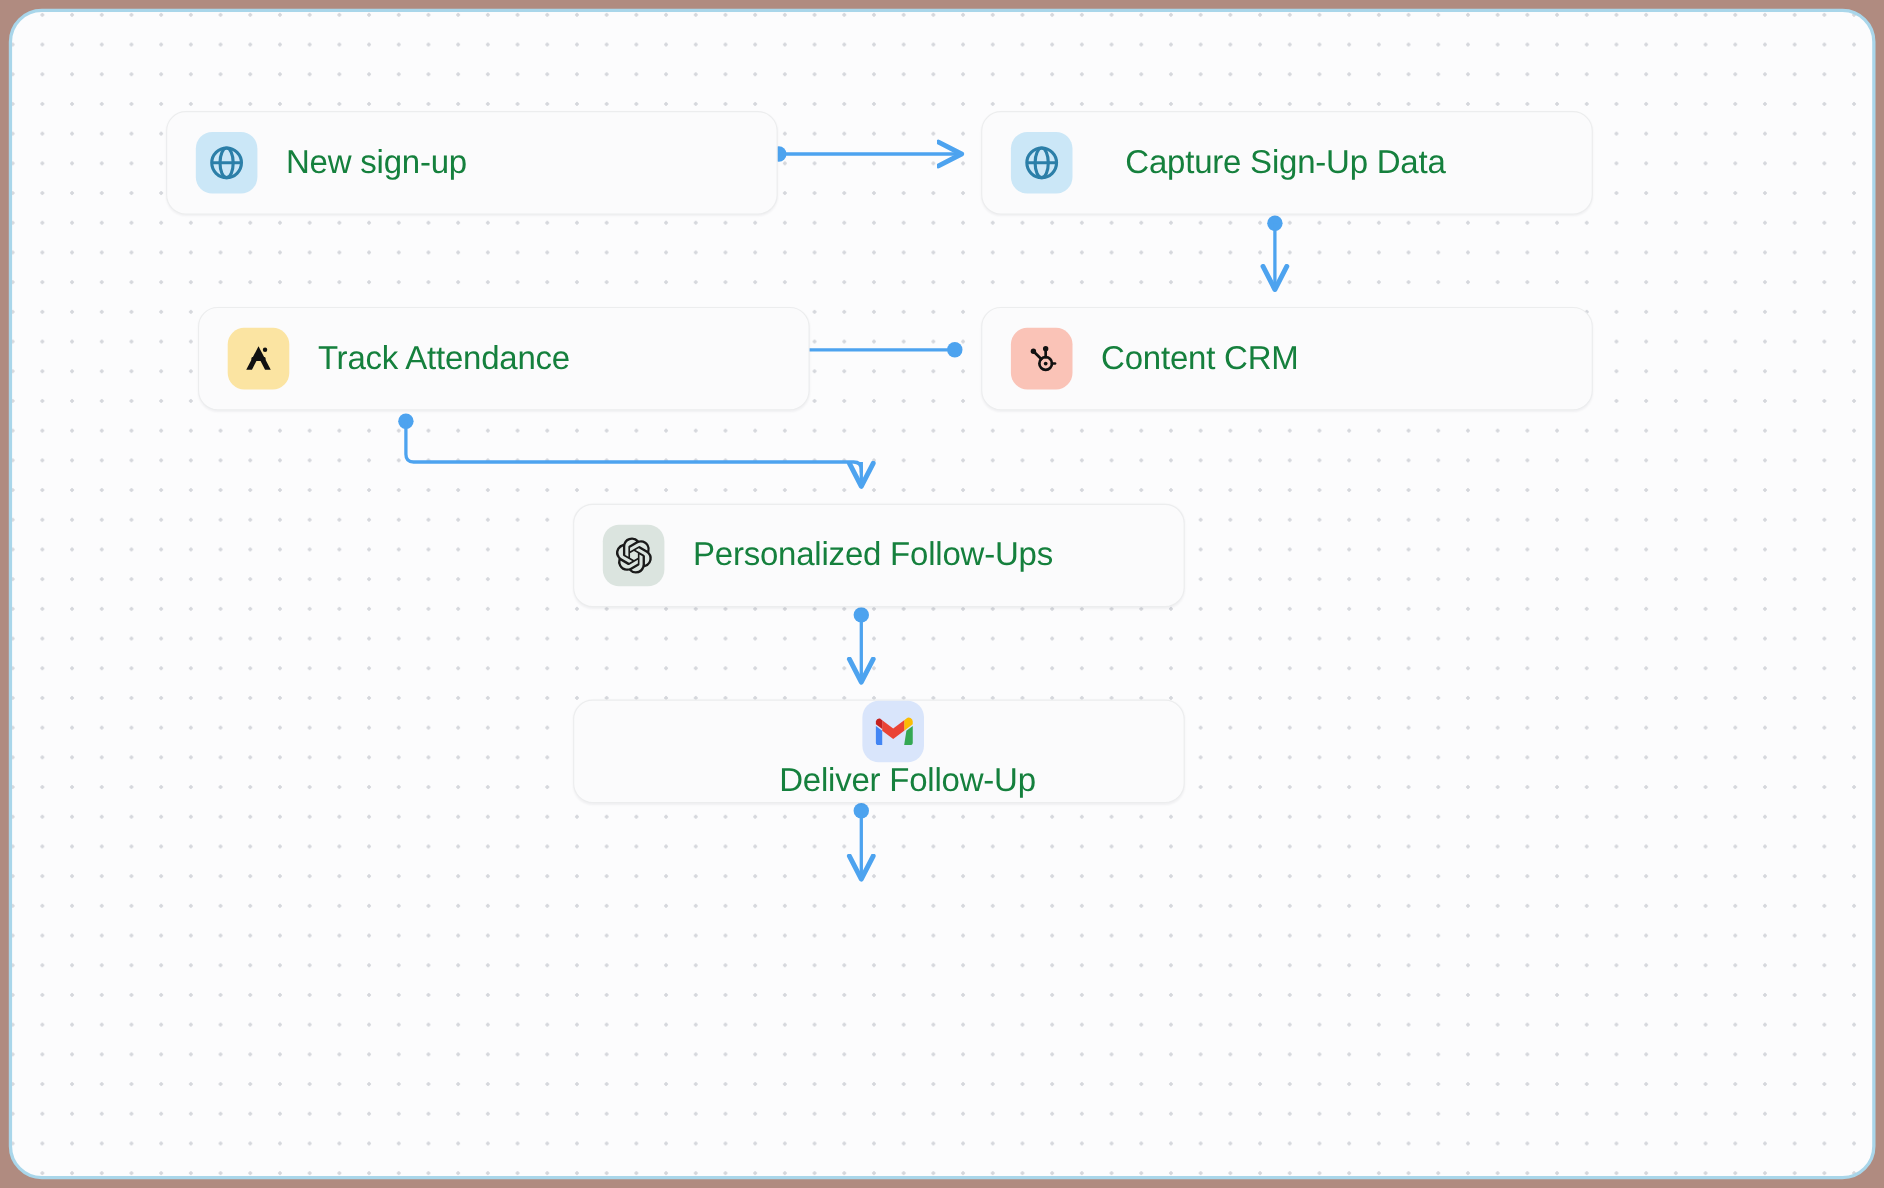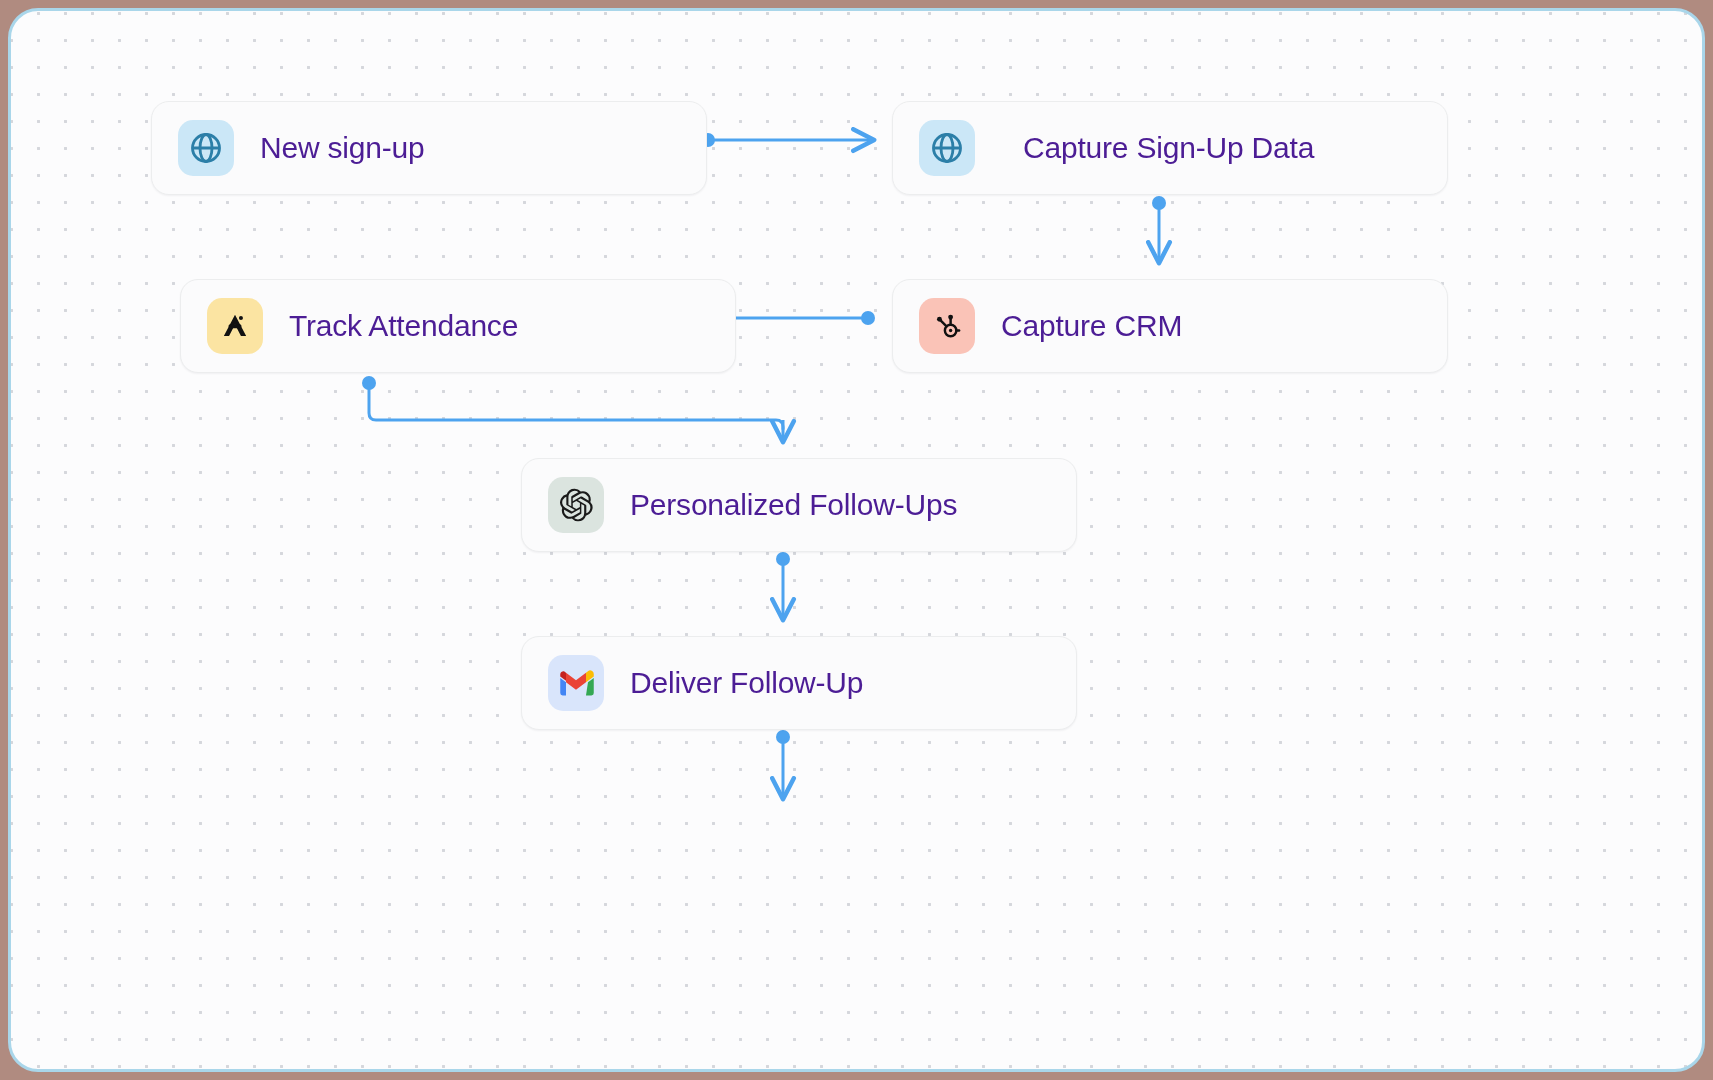--- a/index.html
+++ b/index.html
@@ -59,21 +59,21 @@
     border-radius: 15px;
     display: flex;
     align-items: center;
     justify-content: center;
     overflow: hidden;
   }
   .node-label {
     margin-left: 26px;
     font-size: 30px;
     font-weight: 500;
-    color: #4c1d95;
+    color: #15803d;
     letter-spacing: -0.2px;
     white-space: nowrap;
   }
   .ic-globe  { background: #cbe7f7; }
   .ic-luma   { background: #fbe4a2; }
   .ic-hub    { background: #fac3b7; }
   .ic-openai { background: #dbe4df; }
   .ic-gmail  { background: #d9e5fb; }
 </style>
 </head>
@@ -165,33 +165,33 @@
         <svg width="34" height="34" viewBox="0 0 32 32" fill="none" stroke="#111111" stroke-width="2.3" stroke-linecap="round">
           <circle cx="19.4" cy="20.2" r="5.4" fill="none"></circle>
           <line x1="19.4" y1="14.8" x2="19.4" y2="9.6"></line>
           <circle cx="19.4" cy="7.6" r="2.3" fill="#111111" stroke="none"></circle>
           <line x1="15.6" y1="16.4" x2="10.4" y2="11.2"></line>
           <circle cx="8.9" cy="9.7" r="2.3" fill="#111111" stroke="none"></circle>
           <line x1="24.8" y1="20.2" x2="27.4" y2="20.2"></line>
           <circle cx="19.4" cy="20.2" r="1.6" fill="#111111" stroke="none"></circle>
         </svg>
       </div>
-      <div class="node-label">Capture CRM</div>
+      <div class="node-label">Content CRM</div>
     </div>
 
     <div class="node" style="left:510px; top:447px; width:556px; height:94px;">
       <div class="node-icon ic-openai">
         <svg width="36" height="36" viewBox="0 0 24 24">
           <path fill="#1a1a1a" d="M21.55 10.01a5.42 5.42 0 0 0-.47-4.45 5.5 5.5 0 0 0-5.92-2.64A5.46 5.46 0 0 0 11.03 1.1a5.5 5.5 0 0 0-5.24 3.8 5.43 5.43 0 0 0-3.63 2.63 5.49 5.49 0 0 0 .68 6.45 5.42 5.42 0 0 0 .47 4.46 5.5 5.5 0 0 0 5.92 2.63 5.45 5.45 0 0 0 4.12 1.83 5.5 5.5 0 0 0 5.24-3.8 5.43 5.43 0 0 0 3.63-2.63 5.49 5.49 0 0 0-.67-6.46zM13.35 21.6a4.07 4.07 0 0 1-2.62-.94l.13-.07 4.35-2.51a.71.71 0 0 0 .36-.62v-6.13l1.84 1.06a.07.07 0 0 1 .04.05v5.08a4.1 4.1 0 0 1-4.1 4.08zM4.56 17.85a4.07 4.07 0 0 1-.49-2.74l.13.08 4.35 2.5a.71.71 0 0 0 .71 0l5.32-3.06v2.12a.07.07 0 0 1-.03.06l-4.4 2.54a4.1 4.1 0 0 1-5.59-1.5zM3.42 8.26a4.07 4.07 0 0 1 2.13-1.79v5.17a.68.68 0 0 0 .35.6l5.3 3.06-1.85 1.06a.07.07 0 0 1-.06 0L4.85 13.8a4.1 4.1 0 0 1-1.5-5.59zm15.1 3.51L13.2 8.69l1.84-1.06a.07.07 0 0 1 .07 0l4.4 2.54a4.09 4.09 0 0 1-.63 7.38v-5.17a.7.7 0 0 0-.35-.6zm1.83-2.76-.13-.08-4.34-2.52a.71.71 0 0 0-.72 0L9.85 9.47V7.35a.07.07 0 0 1 .03-.06l4.4-2.53a4.09 4.09 0 0 1 6.07 4.24zM8.85 12.8 7 11.75a.07.07 0 0 1-.04-.06V6.62a4.09 4.09 0 0 1 6.7-3.14l-.13.07-4.35 2.51a.71.71 0 0 0-.36.62zm1-2.16 2.37-1.37 2.37 1.37v2.73l-2.36 1.36-2.37-1.36z"></path>
         </svg>
       </div>
       <div class="node-label">Personalized Follow-Ups</div>
     </div>
 
-    <div class="node" style="left:510px; top:625px; width:556px; height:94px;">
+    <div class="node" style="left:510px; top:625px; width:556px; height:94px;flex-direction:column;">
       <div class="node-icon ic-gmail">
         <svg width="36" height="28" viewBox="0 0 48 36">
           <path d="M3.5 34.5h7.2V17.1L3 11.3v20a3.2 3.2 0 0 0 3.2 3.2z" fill="#4285f4"></path>
           <path d="M37.3 34.5h7.2a3.2 3.2 0 0 0 3.2-3.2v-20l-7.7 5.8z" fill="#34a853"></path>
           <path d="M37.3 4.4v12.7L47.7 9.3V6a4.8 4.8 0 0 0-7.7-3.8z" fill="#fbbc04"></path>
           <path d="M10.7 17.1V4.4L24 14.4l13.3-10v12.7L24 27z" fill="#ea4335"></path>
           <path d="M3 6v3.3l7.7 5.8V4.4L8 2.2A4.8 4.8 0 0 0 3 6z" fill="#c5221f"></path>
         </svg>
       </div>
       <div class="node-label">Deliver Follow-Up</div>

